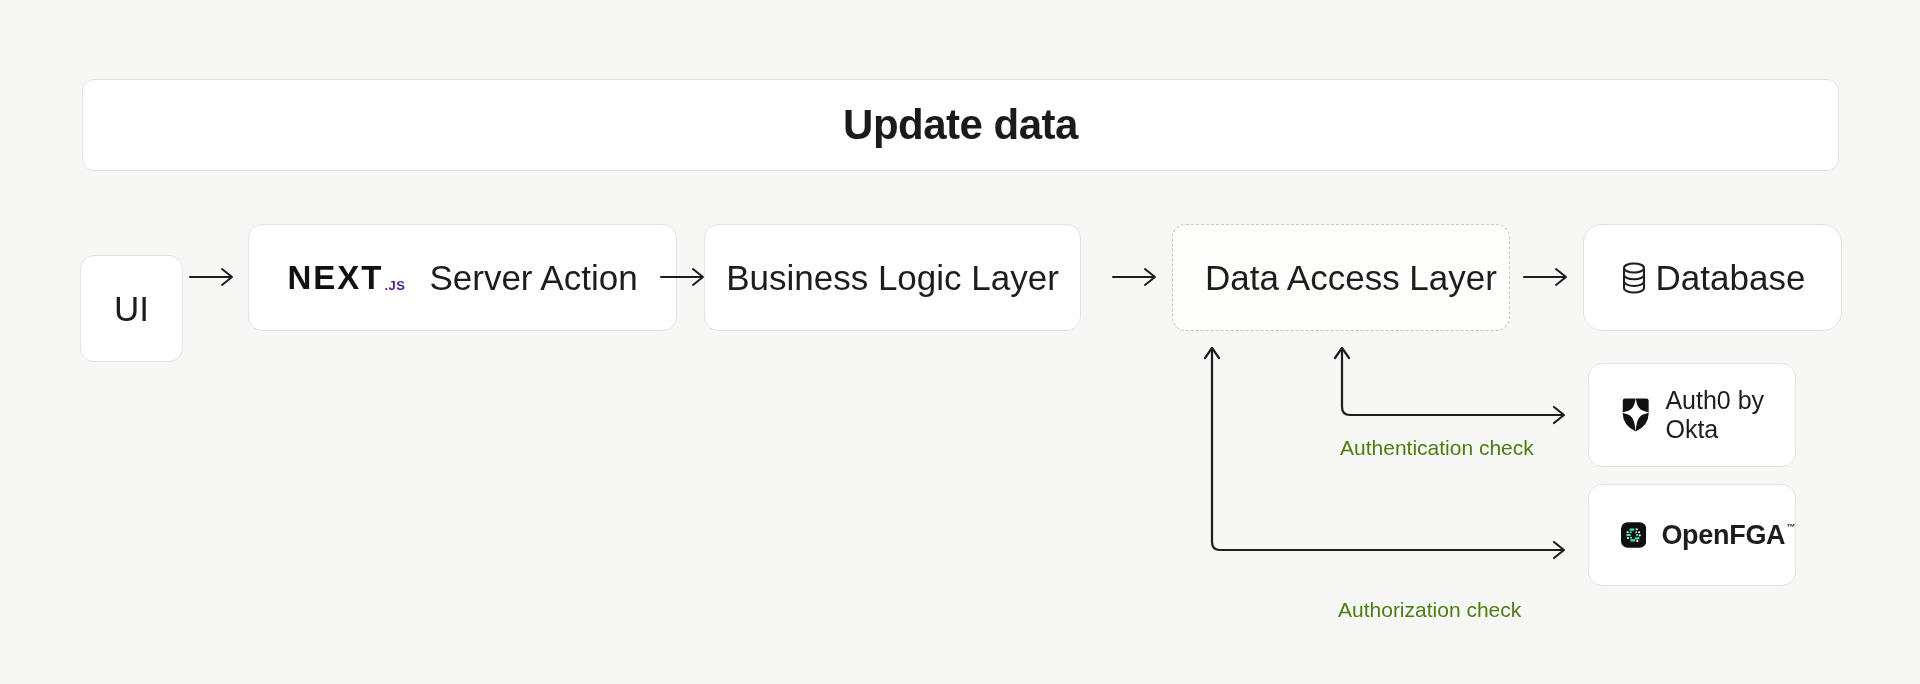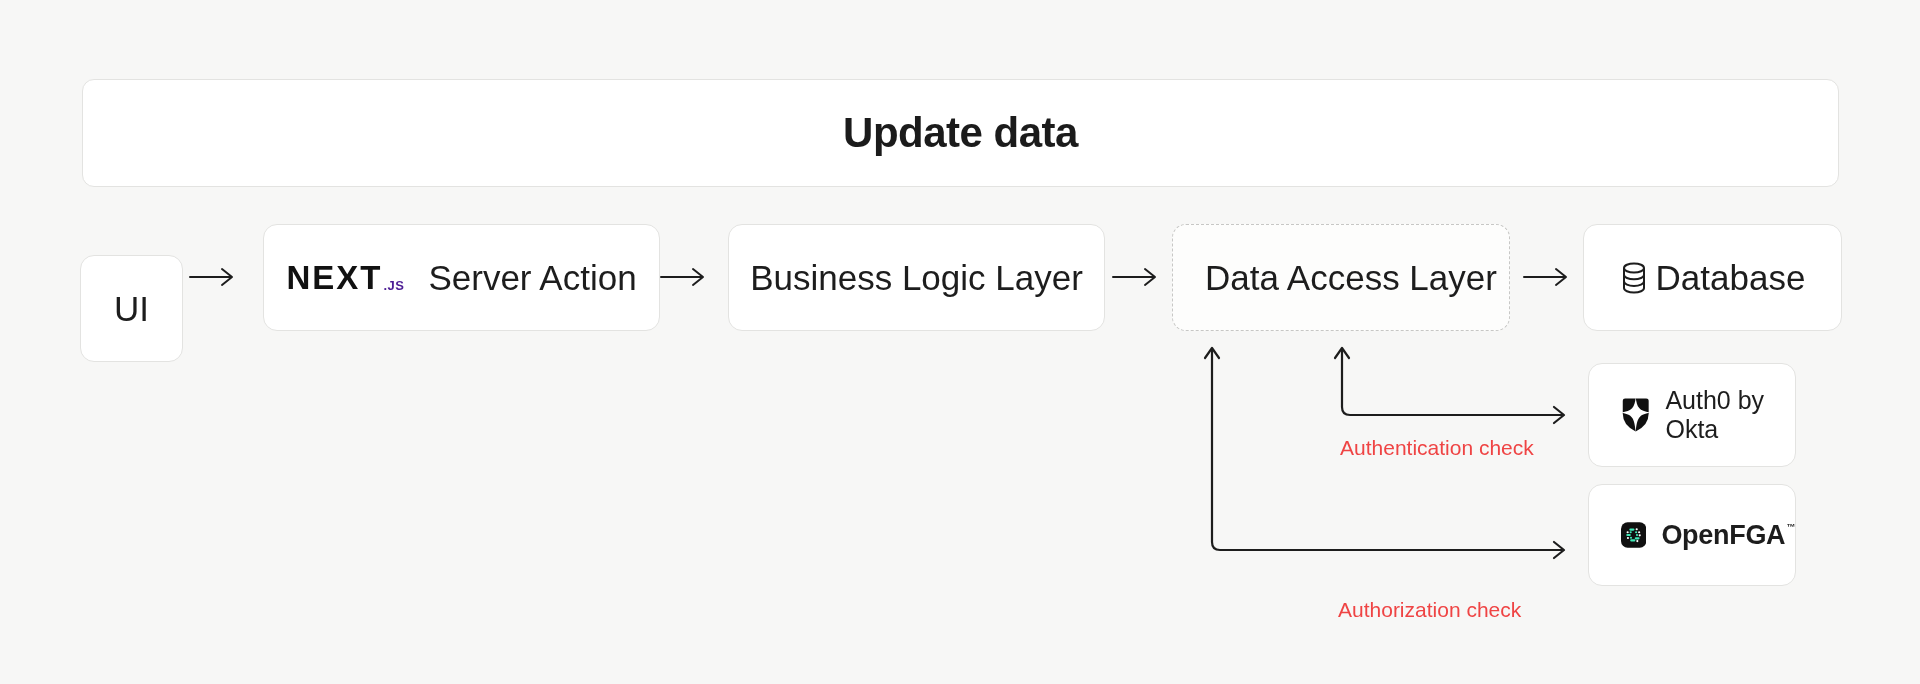--- a/index.html
+++ b/index.html
@@ -16,35 +16,35 @@
   .card{
     position:absolute;
     background:#ffffff;
     border:1px solid #e3e3e1;
     border-radius:14px;
     box-sizing:border-box;
     display:flex;align-items:center;justify-content:center;
     color:#1d1d1d;
   }
   .title-card{
-    left:82px;top:79px;width:1757px;height:108px;
+    left:82px;top:79px;width:1757px;height:92px;
     border-radius:12px;
   }
   .title-text{
     font-size:42px;font-weight:800;letter-spacing:-0.5px;color:#1b1b1b;
   }
   .node{
     top:224px;height:107px;
     font-size:35px;
   }
   .node-ui{left:80px;width:103px;margin-top:31px;}
-  .node-next{left:263px;width:397px;gap:24px;}
-  .node-bll{left:728px;width:377px;}
+  .node-next{left:248px;width:429px;gap:24px;}
+  .node-bll{left:704px;width:377px;}
   .node-dal{left:1172px;width:338px;border:1.5px dashed #c7c7c5;background:#fdfdfc;padding-left:20px;}
-  .node-db{left:1583px;width:259px;gap:8px;}
+  .node-db{left:1583px;width:259px;gap:8px;border-radius:19px;}
   .brand-next{
     display:flex;align-items:flex-end;
   }
   .brand-next-main{
     font-size:33px;font-weight:800;letter-spacing:2px;color:#111;line-height:1;
   }
   .brand-next-suffix{
     font-size:13px;font-weight:700;letter-spacing:0.5px;color:#4c1d95;
     margin-left:1px;margin-bottom:2px;line-height:1;
   }
@@ -52,21 +52,21 @@
     left:1588px;width:208px;
     justify-content:flex-start;
     padding-left:32px;gap:15px;
   }
   .service-auth0{top:363px;height:104px;font-size:25px;}
   .service-openfga{top:484px;height:102px;}
   .openfga-text{font-size:27px;font-weight:700;letter-spacing:-0.3px;display:flex;}
   .openfga-tm{font-size:9px;font-weight:700;margin-top:2px;margin-left:1px;}
   .h-arrow{position:absolute;top:265px;}
   .conn-label{
-    position:absolute;font-size:21px;color:#ef4444;white-space:nowrap;
+    position:absolute;font-size:21px;color:#4d7c0f;white-space:nowrap;
   }
   .label-authn{left:1340px;top:436px;}
   .label-authz{left:1338px;top:598px;}
   .connectors{position:absolute;left:1190px;top:336px;}
   svg{display:block;}
 </style>
 </head>
 <body>
 
 <div class="canvas">

